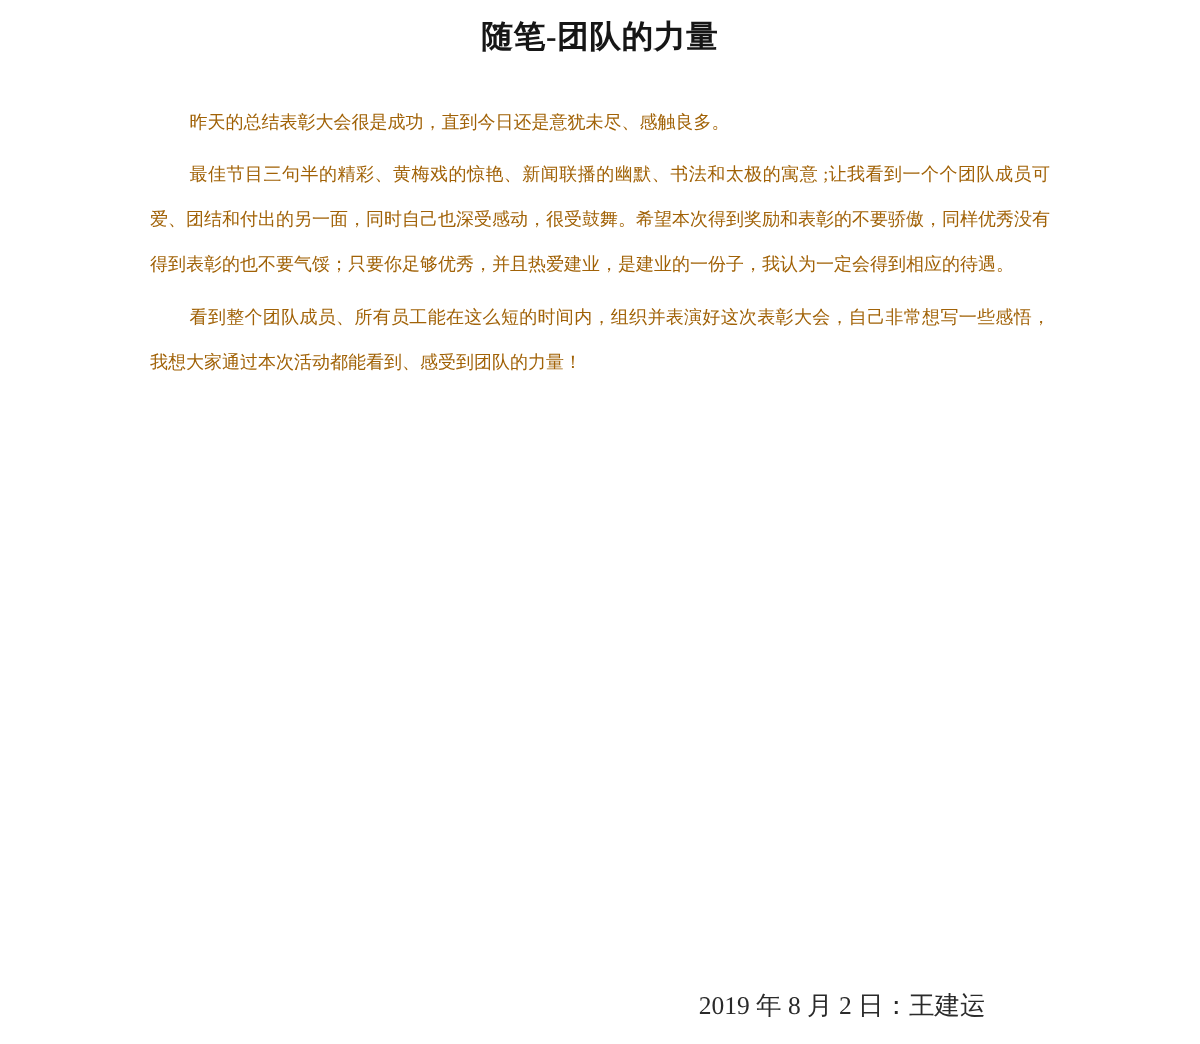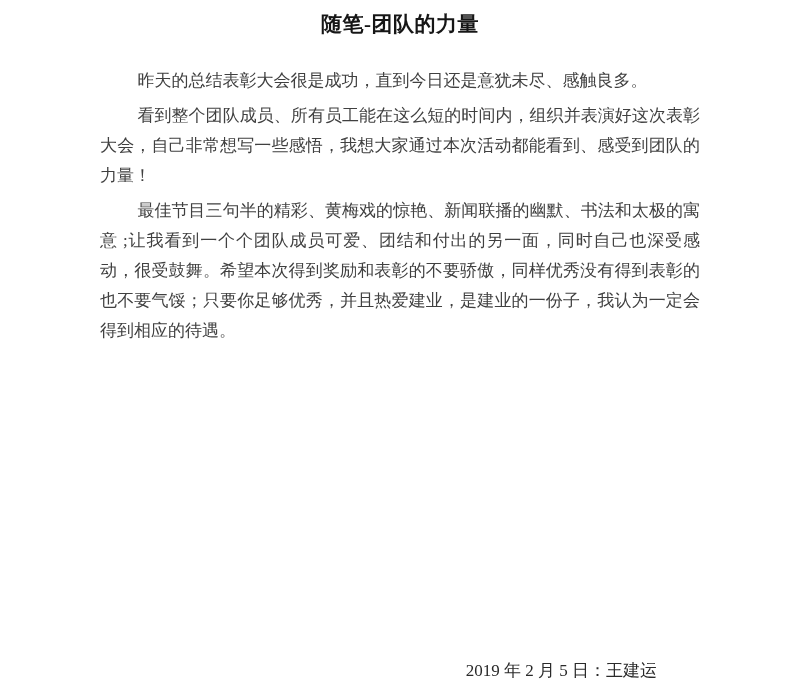--- a/index.html
+++ b/index.html
@@ -20,24 +20,24 @@
     margin: 12px 0 0 0;
     text-align: center;
     font-size: 21px;
     line-height: 24px;
     font-weight: bold;
     letter-spacing: 0.5px;
     color: #161616;
   }
   .doc-body {
     margin: 30px 100px 0 100px;
-    font-size: 17px;
+    font-size: 12px;
     line-height: 30px;
     text-align: justify;
-    color: #404040;
+    color: #a16207;
   }
   .doc-body p {
     margin: 0 0 5px 0;
     text-indent: 2.2em;
     word-break: break-all;
   }
   .doc-signature {
     position: absolute;
     right: 143px;
     bottom: 14px;
@@ -49,19 +49,19 @@
 </style>
 </head>
 <body>
 
 <div class="page">
 
   <h1 class="doc-title">随笔-团队的力量</h1>
 
   <div class="doc-body">
     <p>昨天的总结表彰大会很是成功，直到今日还是意犹未尽、感触良多。</p>
+    <p>最佳节目三句半的精彩、黄梅戏的惊艳、新闻联播的幽默、书法和太极的寓意 ;让我看到一个个团队成员可爱、团结和付出的另一面，同时自己也深受感动，很受鼓舞。希望本次得到奖励和表彰的不要骄傲，同样优秀没有得到表彰的也不要气馁；只要你足够优秀，并且热爱建业，是建业的一份子，我认为一定会得到相应的待遇。</p>
     <p>看到整个团队成员、所有员工能在这么短的时间内，组织并表演好这次表彰大会，自己非常想写一些感悟，我想大家通过本次活动都能看到、感受到团队的力量！</p>
-    <p>最佳节目三句半的精彩、黄梅戏的惊艳、新闻联播的幽默、书法和太极的寓意 ;让我看到一个个团队成员可爱、团结和付出的另一面，同时自己也深受感动，很受鼓舞。希望本次得到奖励和表彰的不要骄傲，同样优秀没有得到表彰的也不要气馁；只要你足够优秀，并且热爱建业，是建业的一份子，我认为一定会得到相应的待遇。</p>
   </div>
 
-  <div class="doc-signature">2019 年 2 月 5 日：王建运</div>
+  <div class="doc-signature">2019 年 8 月 2 日：王建运</div>
 
 </div>
 
 </body></html>

